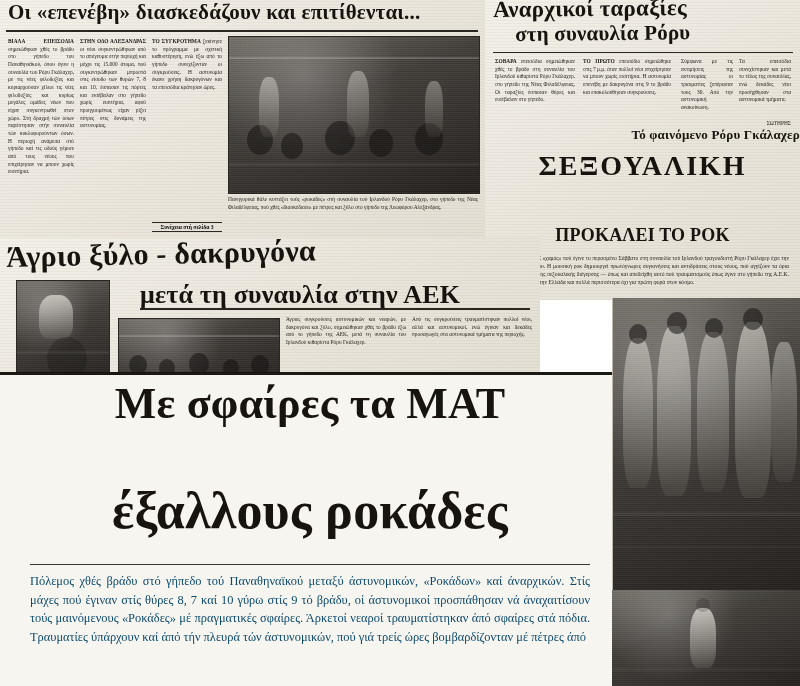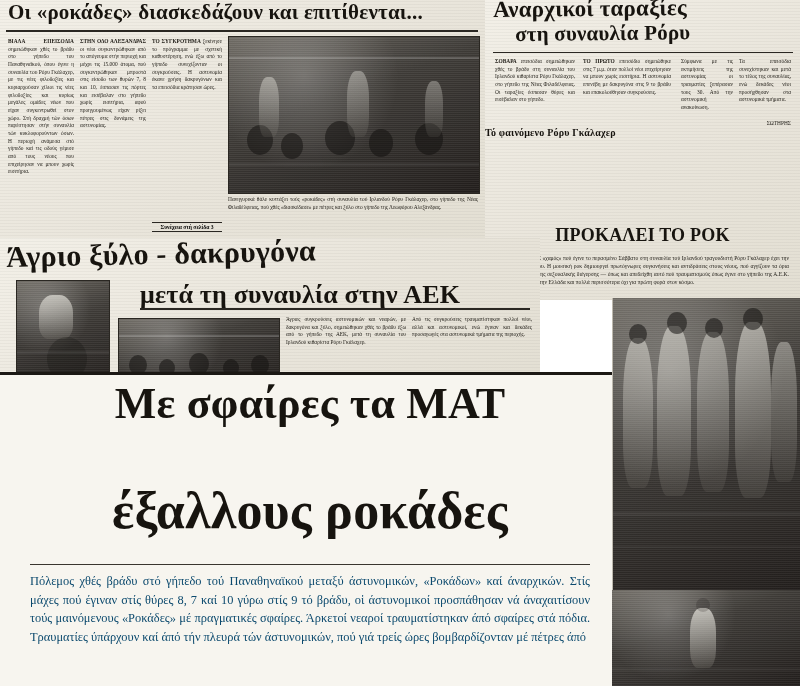--- a/index.html
+++ b/index.html
@@ -40,21 +40,21 @@
   
   #artB{left:485px;top:0;width:315px;height:300px;}
   #artB .t1{position:absolute;left:8px;top:-2px;width:300px;font-size:23px;white-space:nowrap;}
   #artB .t2{position:absolute;left:30px;top:24px;width:280px;font-size:21px;white-space:nowrap;}
   #artB .rule{position:absolute;left:8px;top:52px;width:300px;height:1px;background:#2a2722;}
   #artB .c1{position:absolute;left:10px;top:58px;width:80px;height:120px;}
   #artB .c2{position:absolute;left:98px;top:58px;width:88px;height:120px;}
   #artB .c3{position:absolute;left:196px;top:58px;width:52px;height:120px;}
   #artB .c4{position:absolute;left:254px;top:58px;width:52px;height:120px;}
   #artB .sig{position:absolute;left:200px;top:120px;width:106px;font-size:5.4px;text-align:right;}
-  #artB .t3{position:absolute;left:0;top:128px;width:315px;text-align:left;font-size:10px;}
+  #artB .t3{position:absolute;left:0;top:128px;width:315px;text-align:right;font-size:13px;}
   #artB .t4{position:absolute;left:0;top:152px;width:315px;text-align:center;font-size:28px;letter-spacing:2px;}
   #artB .t5{position:absolute;left:0;top:188px;width:315px;text-align:center;font-size:26px;letter-spacing:2px;}
   #artB .t6{position:absolute;left:0;top:226px;width:315px;text-align:center;font-size:18px;}
   #artB .leadwrap{position:absolute;left:14px;top:254px;width:290px;}
   #artB .lead{font-size:5.6px;line-height:1.45;text-align:justify;color:#23201a;}
   #artB .dropcap{float:left;width:11px;height:11px;border:1px solid #b3241f;color:#b3241f;font-size:8px;line-height:11px;text-align:center;margin:1px 3px 0 0;font-weight:700;}
 
   
   #artC{left:0;top:238px;width:540px;height:160px;}
   #artC .t1{position:absolute;left:6px;top:4px;width:520px;font-size:30px;white-space:nowrap;}
@@ -87,21 +87,21 @@
   .rotA{transform:rotate(-0.6deg);transform-origin:left top;}
   .rotC{transform:rotate(-1.2deg);transform-origin:left top;}
 </style>
 </head>
 <body>
 
 <div id="stage">
 
   <div class="clip paper" id="artA">
     <div class="hdr hl hl-serif">
-      <span>Οι «ροκάδες» διασκεδάζουν και επιτίθενται...</span>
+      <span>Οι «επενέβη» διασκεδάζουν και επιτίθενται...</span>
     </div>
     <div class="rule"></div>
 
     <div class="txtblock sm c1">
       <b>ΒΙΑΛΑ ΕΠΕΙΣΟΔΙΑ</b>
       <span>σημειώθηκαν χθές το βράδυ στο γήπεδο του Παναθηναϊκού, όπου έγινε η συναυλία του Ρόρυ Γκάλαχερ, με τις νέες φιλοδοξίες και κυριαρχούσαν χίλιοι τις νέες φιλοδοξίες και κυρίως μεγάλες ομάδες νέων που είχαν συγκεντρωθεί στον χώρο. Στή δραχμή τών όσων παρέστησαν στήν συναυλία τών κυκλοφορούντων όσων. Η περιοχή ανάμεσα στό γήπεδο καί τις οδούς γέμισε από τους νέους που επιχείρησαν να μπουν χωρίς εισιτήρια.</span>
     </div>
     <div class="txtblock sm c2">
       <b>ΣΤΗΝ ΟΔΟ ΑΛΕΞΑΝΔΡΑΣ</b>
       <span>οι νέοι συγκεντρώθηκαν από το απόγευμα στήν περιοχή και μέχρι τις 15.000 άτομα, πού συγκεντρώθηκαν μπροστά στις είσοδο των θυρών 7, 8 και 10, έσπασαν τις πόρτες και εισέβαλαν στο γήπεδο χωρίς εισιτήρια, αφού προηγουμένως είχαν ρίξει πέτρες στις δυνάμεις της αστυνομίας.</span>
@@ -141,20 +141,21 @@
     </div>
     <div class="txtblock sm c2">
       <b>ΤΟ ΠΡΩΤΟ</b>
       <span>επεισόδιο σημειώθηκε στις 7 μ.μ. όταν πολλοί νέοι επιχείρησαν να μπουν χωρίς εισιτήρια. Η αστυνομία επενέβη με δακρυγόνα στις 9 το βράδυ και επακολούθησαν συγκρούσεις.</span>
     </div>
     <div class="txtblock sm c3">Σύμφωνα με τις εκτιμήσεις της αστυνομίας οι τραυματίες ξεπέρασαν τους 30. Από την αστυνομική ανακοίνωση.</div>
     <div class="txtblock sm c4">Τα επεισόδια συνεχίστηκαν και μετά το τέλος της συναυλίας, ενώ δεκάδες νέοι προσήχθησαν στα αστυνομικά τμήματα.</div>
     <div class="txtblock sm sig">ΣΩΤΗΡΗΣ</div>
 
     <div class="hl hl-serif t3">Τό φαινόμενο Ρόρυ Γκάλαχερ</div>
+    <div class="hl hl-serif t4">ΣΕΞΟΥΑΛΙΚΗ</div>
     <div class="hl hl-serif t6">ΠΡΟΚΑΛΕΙ ΤΟ ΡΟΚ</div>
 
     <div class="leadwrap">
       <div class="dropcap">Ο</div>
       <div class="lead">ΜΕΓΑΛΟΣ «χαμός» πού έγινε το περασμένο Σάββατο στη συναυλία τού Ιρλανδού τραγουδιστή Ρόρυ Γκάλαχερ έχει την εξήγησή του. Η μουσική ροκ δημιουργεί πρωτόγνωρες συγκινήσεις και αντιδράσεις στους νέους, πού αγγίζουν τα όρια της υστερίας και της σεξουαλικής διέγερσης — όπως και απεδείχθη αυτό πού τραυματισμούς όπως έγινε στο γήπεδο της Α.Ε.Κ. για πρώτη φορά στην Ελλάδα και πολλά περισσότερα όχι για πρώτη φορά στον κόσμο.</div>
     </div>
   </div>
 
   <div class="clip paper" id="artC">
     <div class="hl hl-serif t1 rotC">Άγριο ξύλο - δακρυγόνα</div>

